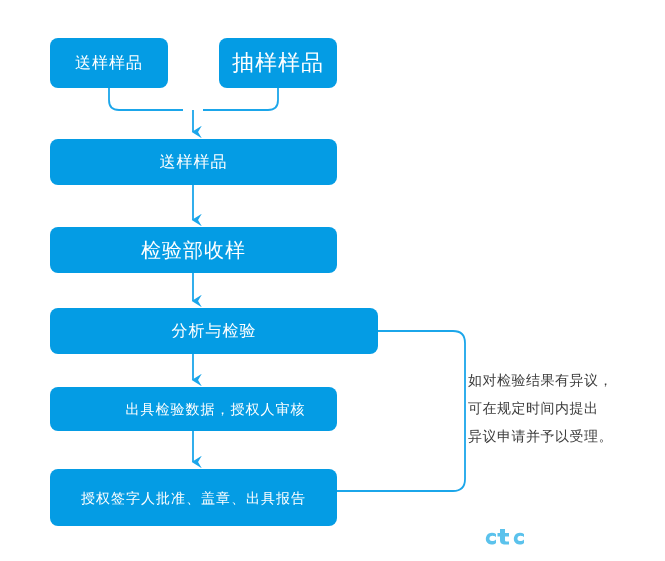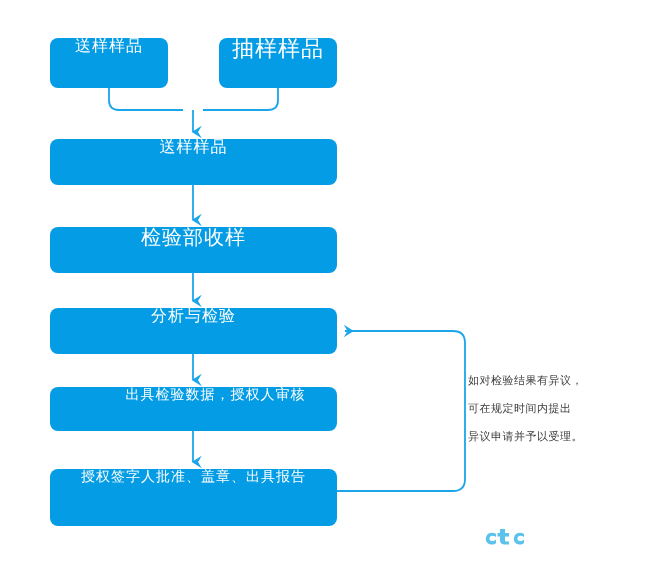--- a/index.html
+++ b/index.html
@@ -27,46 +27,47 @@
     width: 665px;
     height: 561px;
   }
   .node {
     position: absolute;
     box-sizing: border-box;
     background: #049ce4;
     border-radius: 8px;
     color: #ffffff;
     display: flex;
+    align-items: center;
     justify-content: center;
     letter-spacing: 1px;
     font-weight: 400;
     user-select: none;
   }
   .node-label {
     display: block;
     line-height: 1;
     white-space: nowrap;
   }
   
   .n-submit  { left: 50px;  top: 38px;  width: 118px; height: 50px; font-size: 16px; }
   .n-sample  { left: 219px; top: 38px;  width: 118px; height: 50px; font-size: 22px; }
   .n-flow    { left: 50px;  top: 139px; width: 287px; height: 46px; font-size: 16px; }
   .n-receive { left: 50px;  top: 227px; width: 287px; height: 46px; font-size: 20px; }
-  .n-analyze { left: 50px;  top: 308px; width: 287px; height: 46px; font-size: 16px; }
+  .n-analyze { left: 50px;  top: 308px; width: 328px; height: 46px; font-size: 16px; }
   .n-data    { left: 50px;  top: 387px; width: 287px; height: 44px; font-size: 14px; padding-left: 44px; }
   .n-report  { left: 50px;  top: 469px; width: 287px; height: 57px; font-size: 14px; }
 
   .annotation {
     position: absolute;
     left: 468px;
     top: 366px;
     width: 170px;
     color: #3c3c3c;
-    font-size: 11px;
+    font-size: 14px;
     line-height: 28px;
     letter-spacing: 0.5px;
   }
   .annotation div { white-space: nowrap; }
 
   .logo {
     position: absolute;
     left: 483px;
     top: 526px;
     width: 46px;

